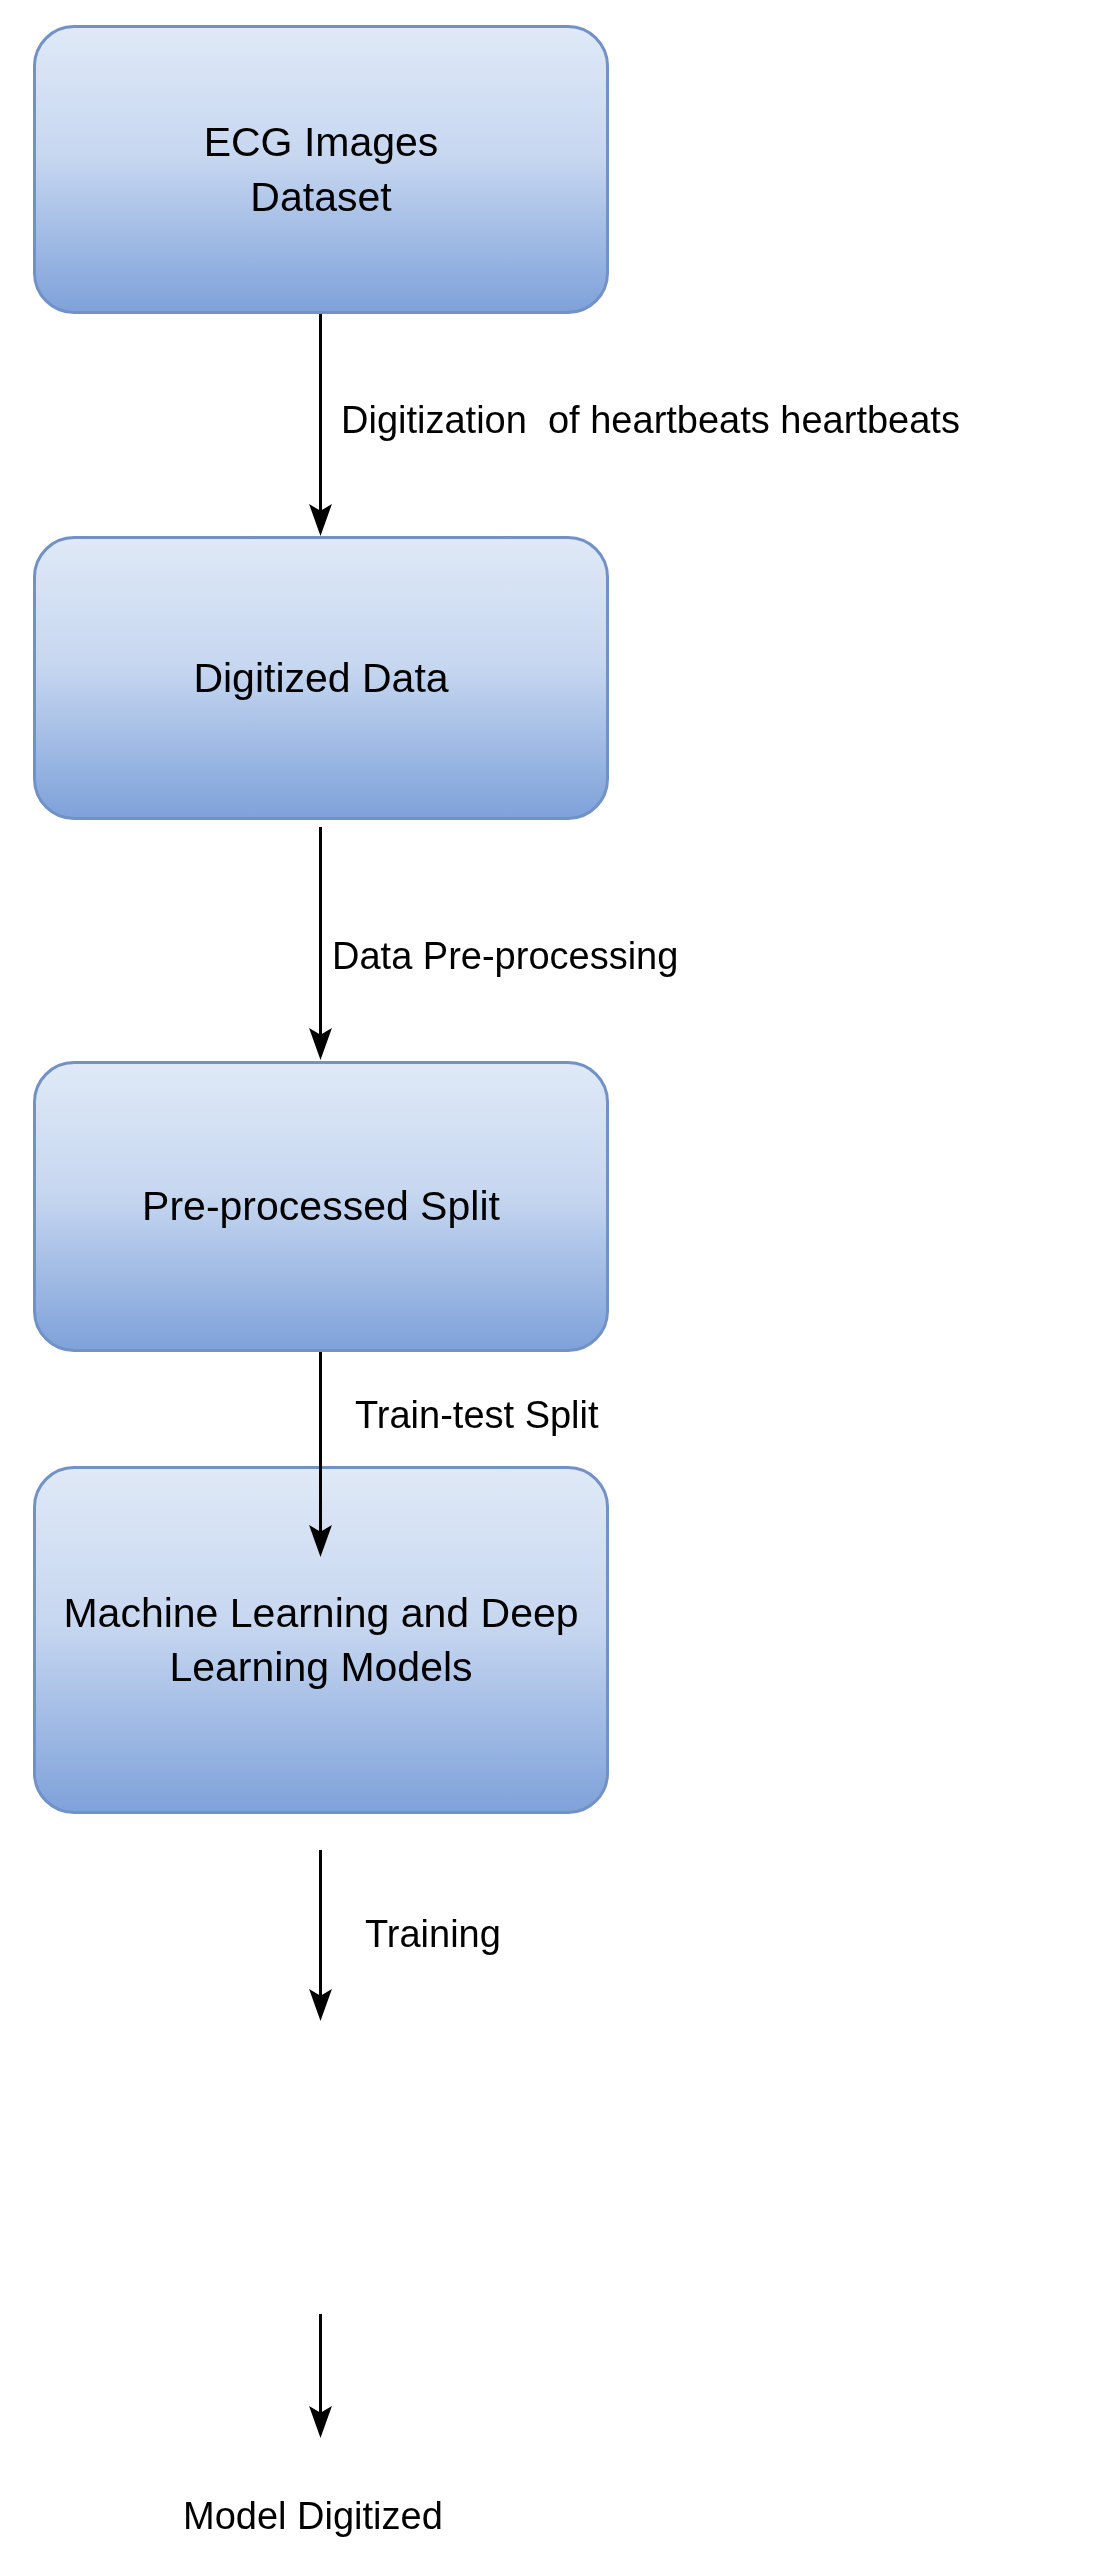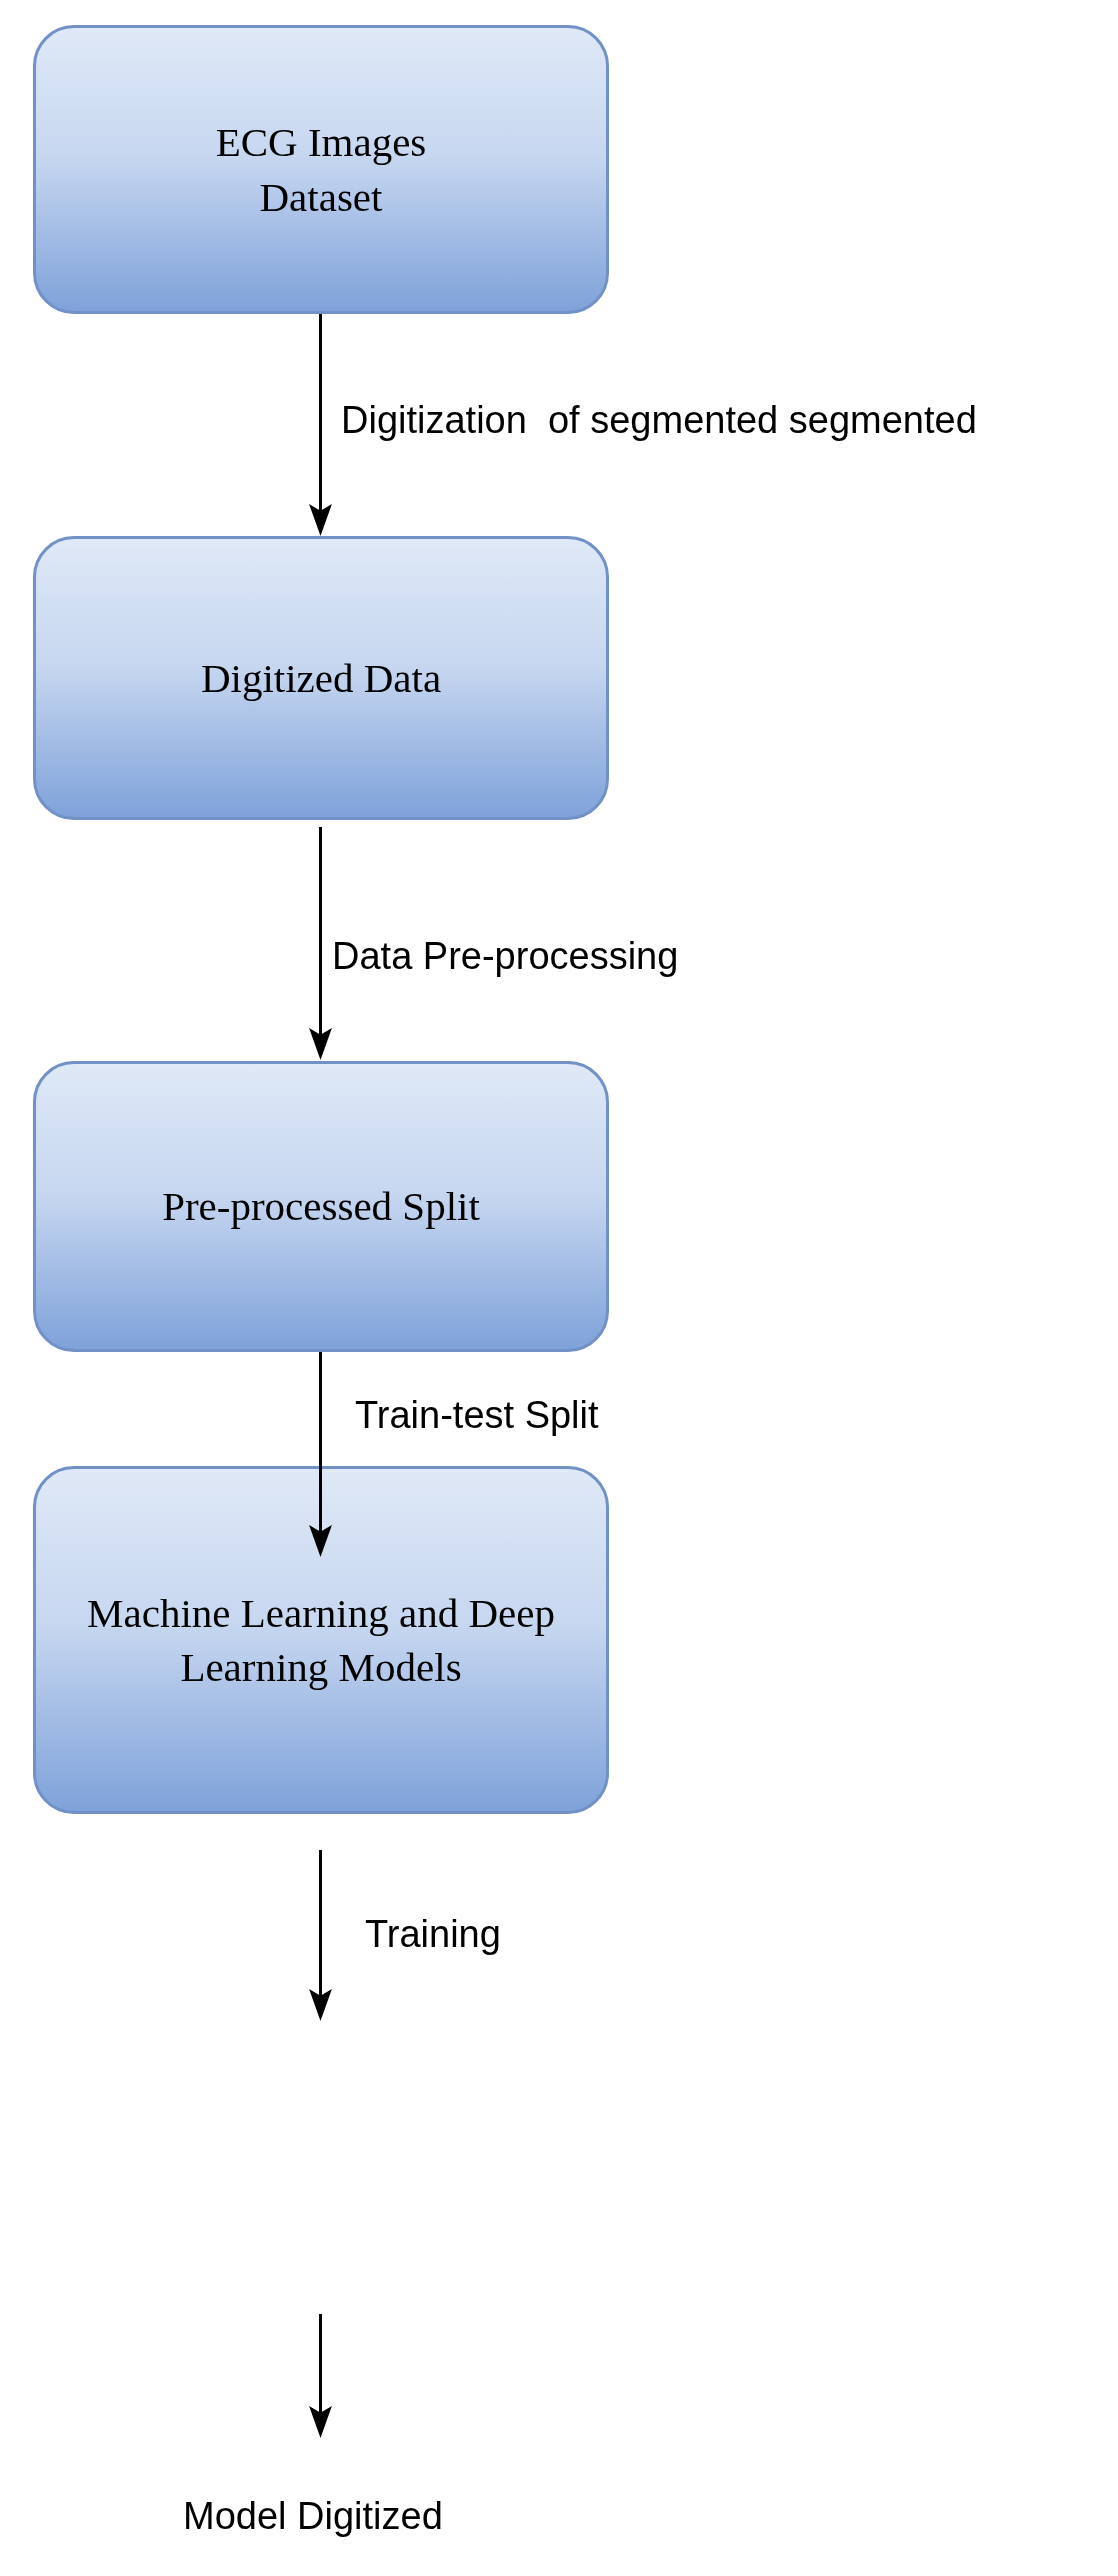--- a/index.html
+++ b/index.html
@@ -25,21 +25,20 @@
     position:absolute;
     left:33px;
     width:576px;
     box-sizing:border-box;
     border:3.8px solid var(--node-border);
     border-radius:41px;
     background:linear-gradient(180deg, var(--node-fill-top) 0%, #c7d7f0 45%, var(--node-fill-bottom) 100%);
     display:flex;
     align-items:center;
     justify-content:center;
-    font-family:Liberation Serif, serif;
   }
   .node-label{
     font-size:41px;
     line-height:1.32;
     text-align:center;
     white-space:pre-line;
     color:var(--text);
   }
   .n1{top:25px;height:289px}
   .n2{top:536px;height:284px}
@@ -125,20 +124,20 @@
       <path d="M0,0 L15,9 L30,0 L15,42 Z"></path>
     </svg>
   </div>
   <div class="connector c5">
     <div class="line"></div>
     <svg viewBox="0 0 30 42" aria-hidden="true">
       <path d="M0,0 L15,9 L30,0 L15,42 Z"></path>
     </svg>
   </div>
 
-  <div class="edge-label l1">Digitization  of segmented segmented</div>
+  <div class="edge-label l1">Digitization  of heartbeats heartbeats</div>
   <div class="edge-label l2">Data Pre-processing</div>
   <div class="edge-label l3">Train-test Split</div>
   <div class="edge-label l4">Training</div>
   <div class="edge-label l5">Model Digitized</div>
 
 </div>
 
 
 </body></html>

